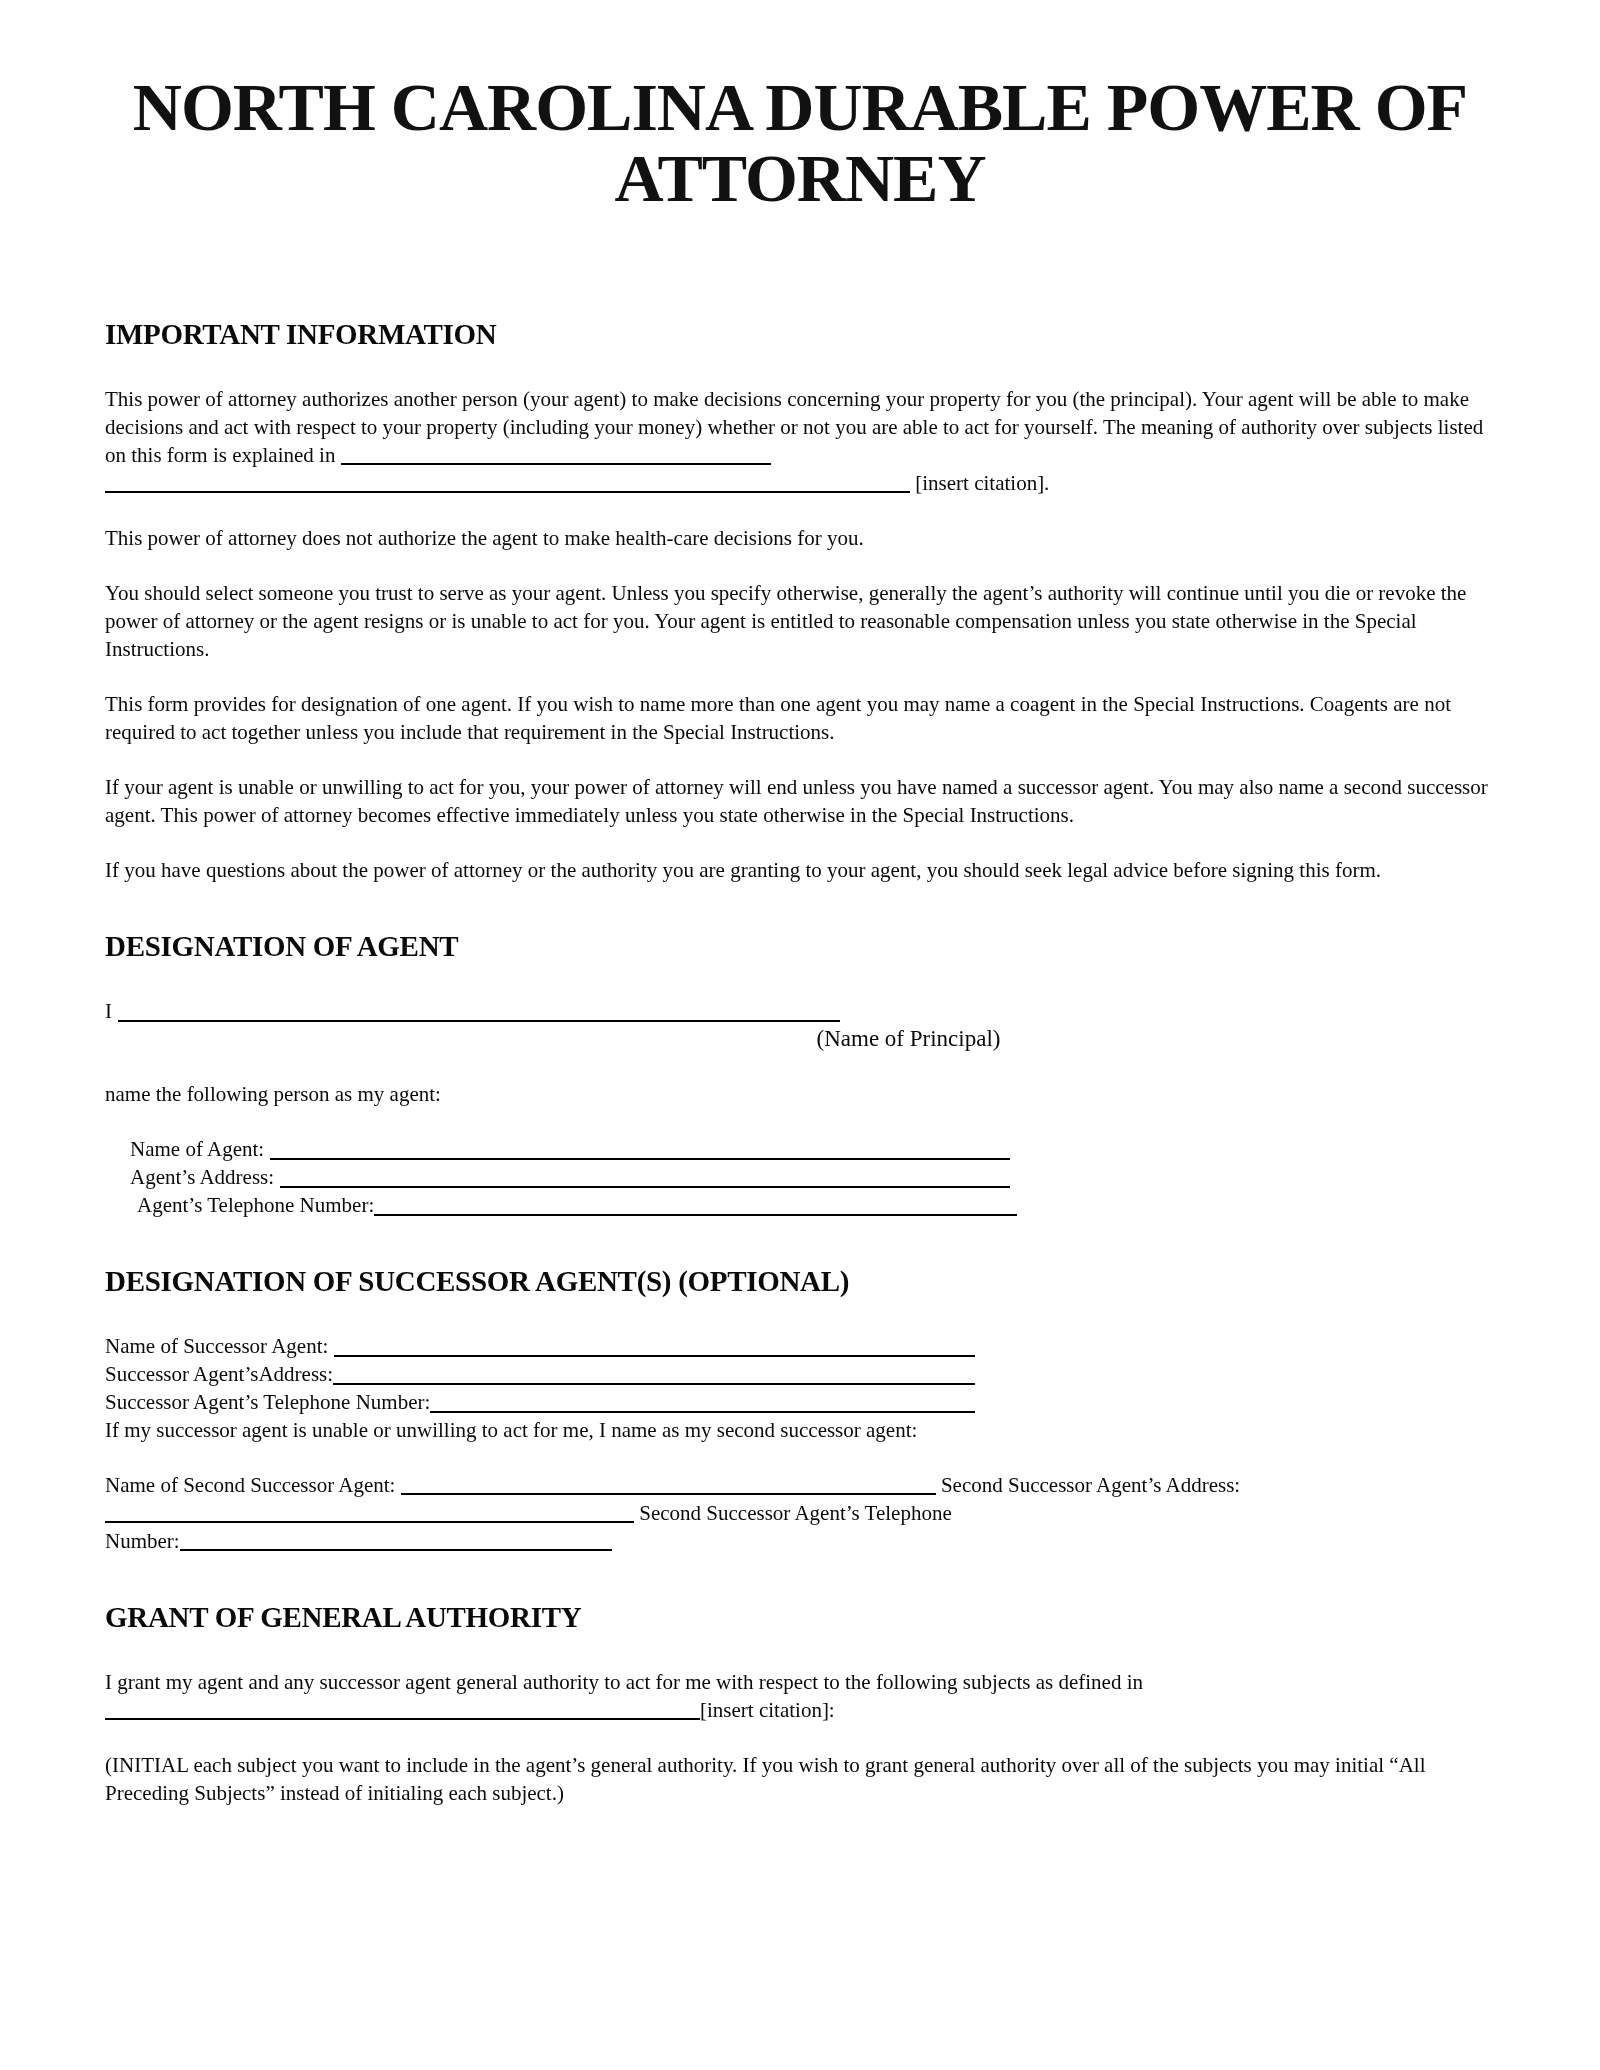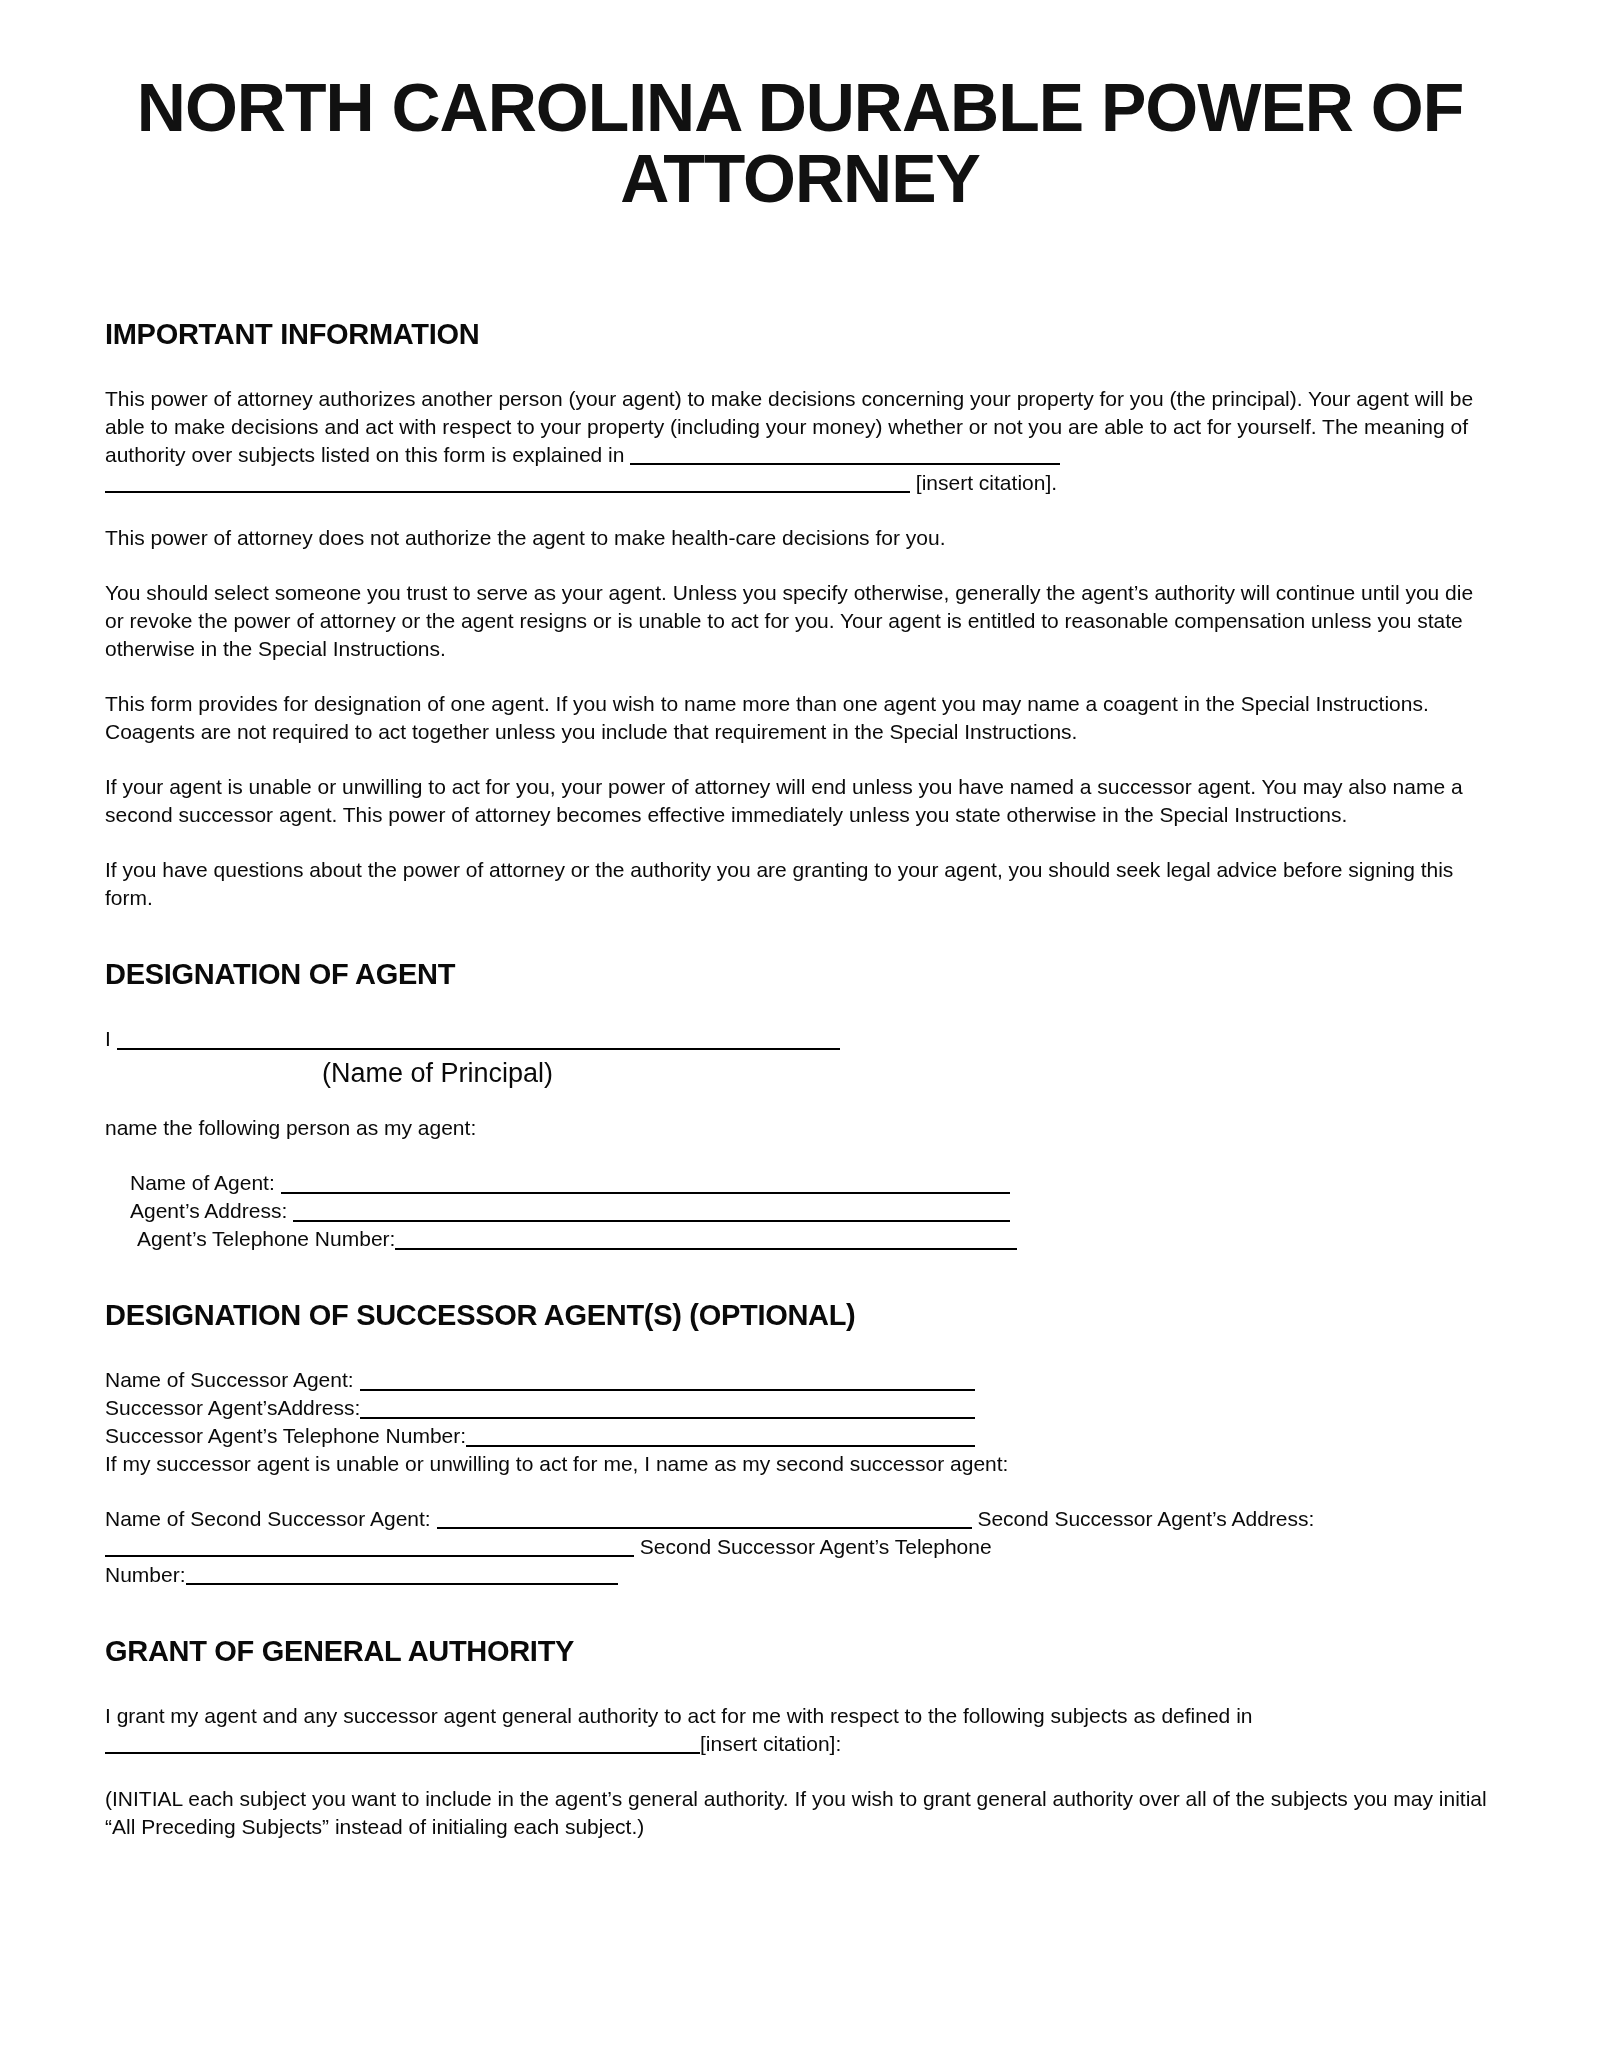--- a/index.html
+++ b/index.html
@@ -1,20 +1,20 @@
 <!DOCTYPE html>
 <html><head>
 <meta charset="utf-8">
 <style>
   html,body { margin:0; padding:0; background:#ffffff; }
   .page {
     position:relative;
     width:1600px; height:1902px;
     background:#ffffff;
-    font-family:Liberation Sans, sans-serif;
+    font-family:Liberation Serif, serif;
     color:#0a0a0a;
     overflow:hidden;
   }
   .content {
     position:absolute; left:105px; top:0; width:1390px;
   }
   h1.doc-title {
     margin:72px 0 0 0;
     font-size:68px; line-height:1.05; font-weight:bold;
     letter-spacing:-1px; text-align:center; color:#111;
@@ -42,22 +42,23 @@
   .row .lbl { white-space:nowrap; }
   .row .lbl.sp { padding-right:6px; }
   .row.indent { padding-left:7px; }
   .flexblank {
     flex:1; border-bottom:2px solid #000; margin-bottom:3px;
   }
   .principal-row { width:735px; }
   .agent-row { width:880px;margin-left:25px; }
   .succ-row { width:870px; }
   .principal-caption {
-    font-size:27px; line-height:28px;
-    margin:6px 0 27px 217px;
+    font-size:23px; line-height:28px;
+    margin:0 0 27px 217px;
+    text-align:center;
   }
   .block { margin:0 0 0 0; }
   .footer-left {
     position:absolute; left:105px; top:1930px;
     font-size:27px; color:#878787;
   }
   .footer-left a, .footer-left span.link {
     color:#878787; text-decoration:underline; cursor:pointer;
   }
   .footer-center {

